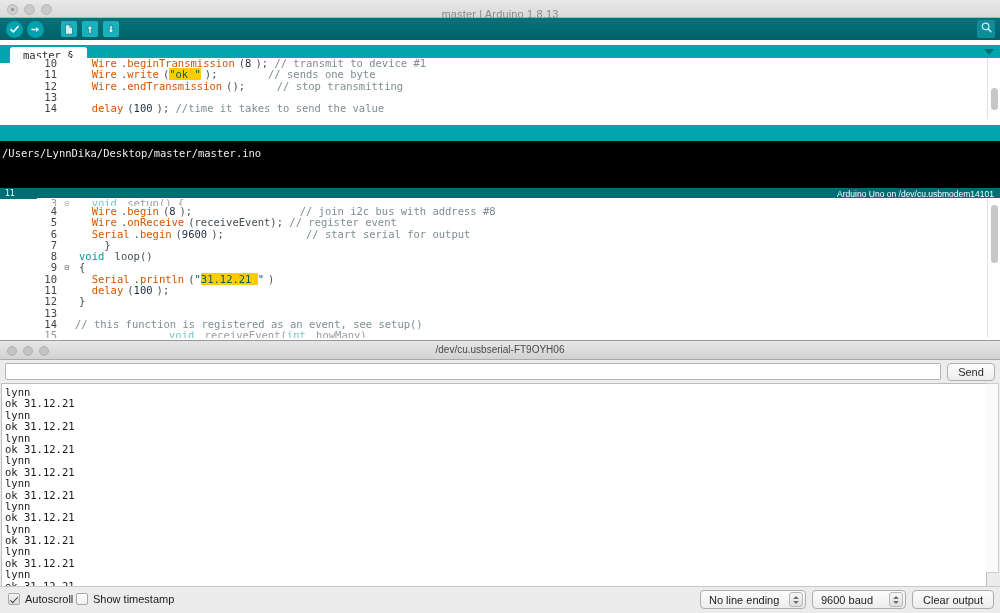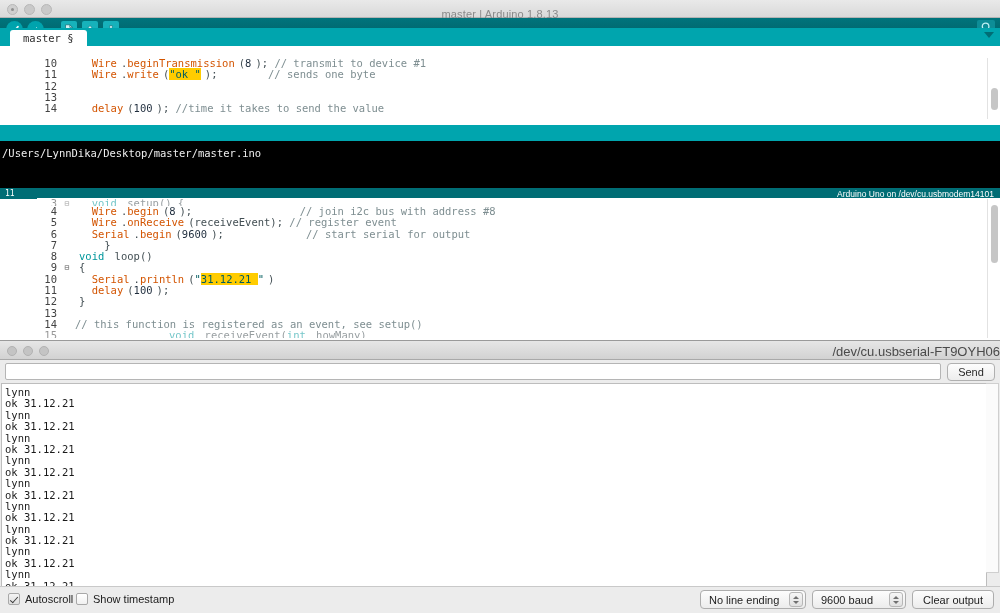--- a/index.html
+++ b/index.html
@@ -104,21 +104,21 @@
     right: 5px; top: 2px;
     width: 18px; height: 18px;
     border-radius: 2px;
     background: #0d8d97;
     display: flex; align-items: center; justify-content: center;
   }
 
   
   .tabbar {
     position: absolute;
-    left: 0; top: 28px;
+    left: 0; top: 45px;
     width: 1000px; height: 18px;
     background: #00a5ae;
   }
   .tab {
     position: absolute;
     left: 10px; top: 2px;
     height: 16px;
     padding: 0 13px;
     background: #ffffff;
     border-radius: 3px 3px 0 0;
@@ -282,22 +282,22 @@
   .sm-light {
     width: 10px; height: 10px;
     border-radius: 50%;
     background: #c4c4c4;
     border: 1px solid #b2b2b2;
     box-sizing: border-box;
   }
   .sm-title {
     position: absolute;
     left: 0; right: 0; top: 3px;
-    text-align: right;
-    font-size: 13px;
+    text-align: center;
+    font-size: 10px;
     color: #4a4a4a;
   }
   .sm-inputrow {
     position: absolute;
     left: 0; top: 19px;
     width: 1000px; height: 23px;
     background: #ececec;
     display: flex;
     align-items: center;
     padding: 0 5px;
@@ -516,21 +516,21 @@
 
   <div class="tabbar">
     <div class="tab">master §</div>
     <div class="tab-chevron"></div>
   </div>
 
   <div class="editor" id="editor-top">
     <div id="editor-top-lines">
         <div class="code-line"><span class="gutter">10</span><span class="fold"></span><span class="codetext"><span class="codetext">  </span><span class="lib">Wire</span><span class="codetext">.</span><span class="lib">beginTransmission</span><span class="codetext">(</span><span class="num">8</span><span class="codetext">); </span><span class="cmt">// transmit to device #1</span></span></div>
         <div class="code-line"><span class="gutter">11</span><span class="fold"></span><span class="codetext"><span class="codetext">  </span><span class="lib">Wire</span><span class="codetext">.</span><span class="lib">write</span><span class="codetext">(</span><span class="str hl">"ok "</span><span class="codetext">);        </span><span class="cmt">// sends one byte</span></span></div>
-        <div class="code-line"><span class="gutter">12</span><span class="fold"></span></div>
+        <div class="code-line"><span class="gutter">12</span><span class="fold"></span><span class="codetext"><span class="codetext">  </span><span class="lib">Wire</span><span class="codetext">.</span><span class="lib">endTransmission</span><span class="codetext">();     </span><span class="cmt">// stop transmitting</span></span></div>
         <div class="code-line"><span class="gutter">13</span><span class="fold"></span><span class="codetext"><span class="codetext"></span></span></div>
         <div class="code-line"><span class="gutter">14</span><span class="fold"></span><span class="codetext"><span class="codetext">  </span><span class="fn">delay</span><span class="codetext">(</span><span class="num">100</span><span class="codetext">); </span><span class="cmt">//time it takes to send the value</span></span></div>
       </div>
   </div>
   <div class="vscroll" style="top:58px; height:61px; right:0;">
     <div class="thumb" style="top:30px; height:22px;"></div>
   </div>
 
   <div class="divider-handle">
     <span class="knob"></span>

